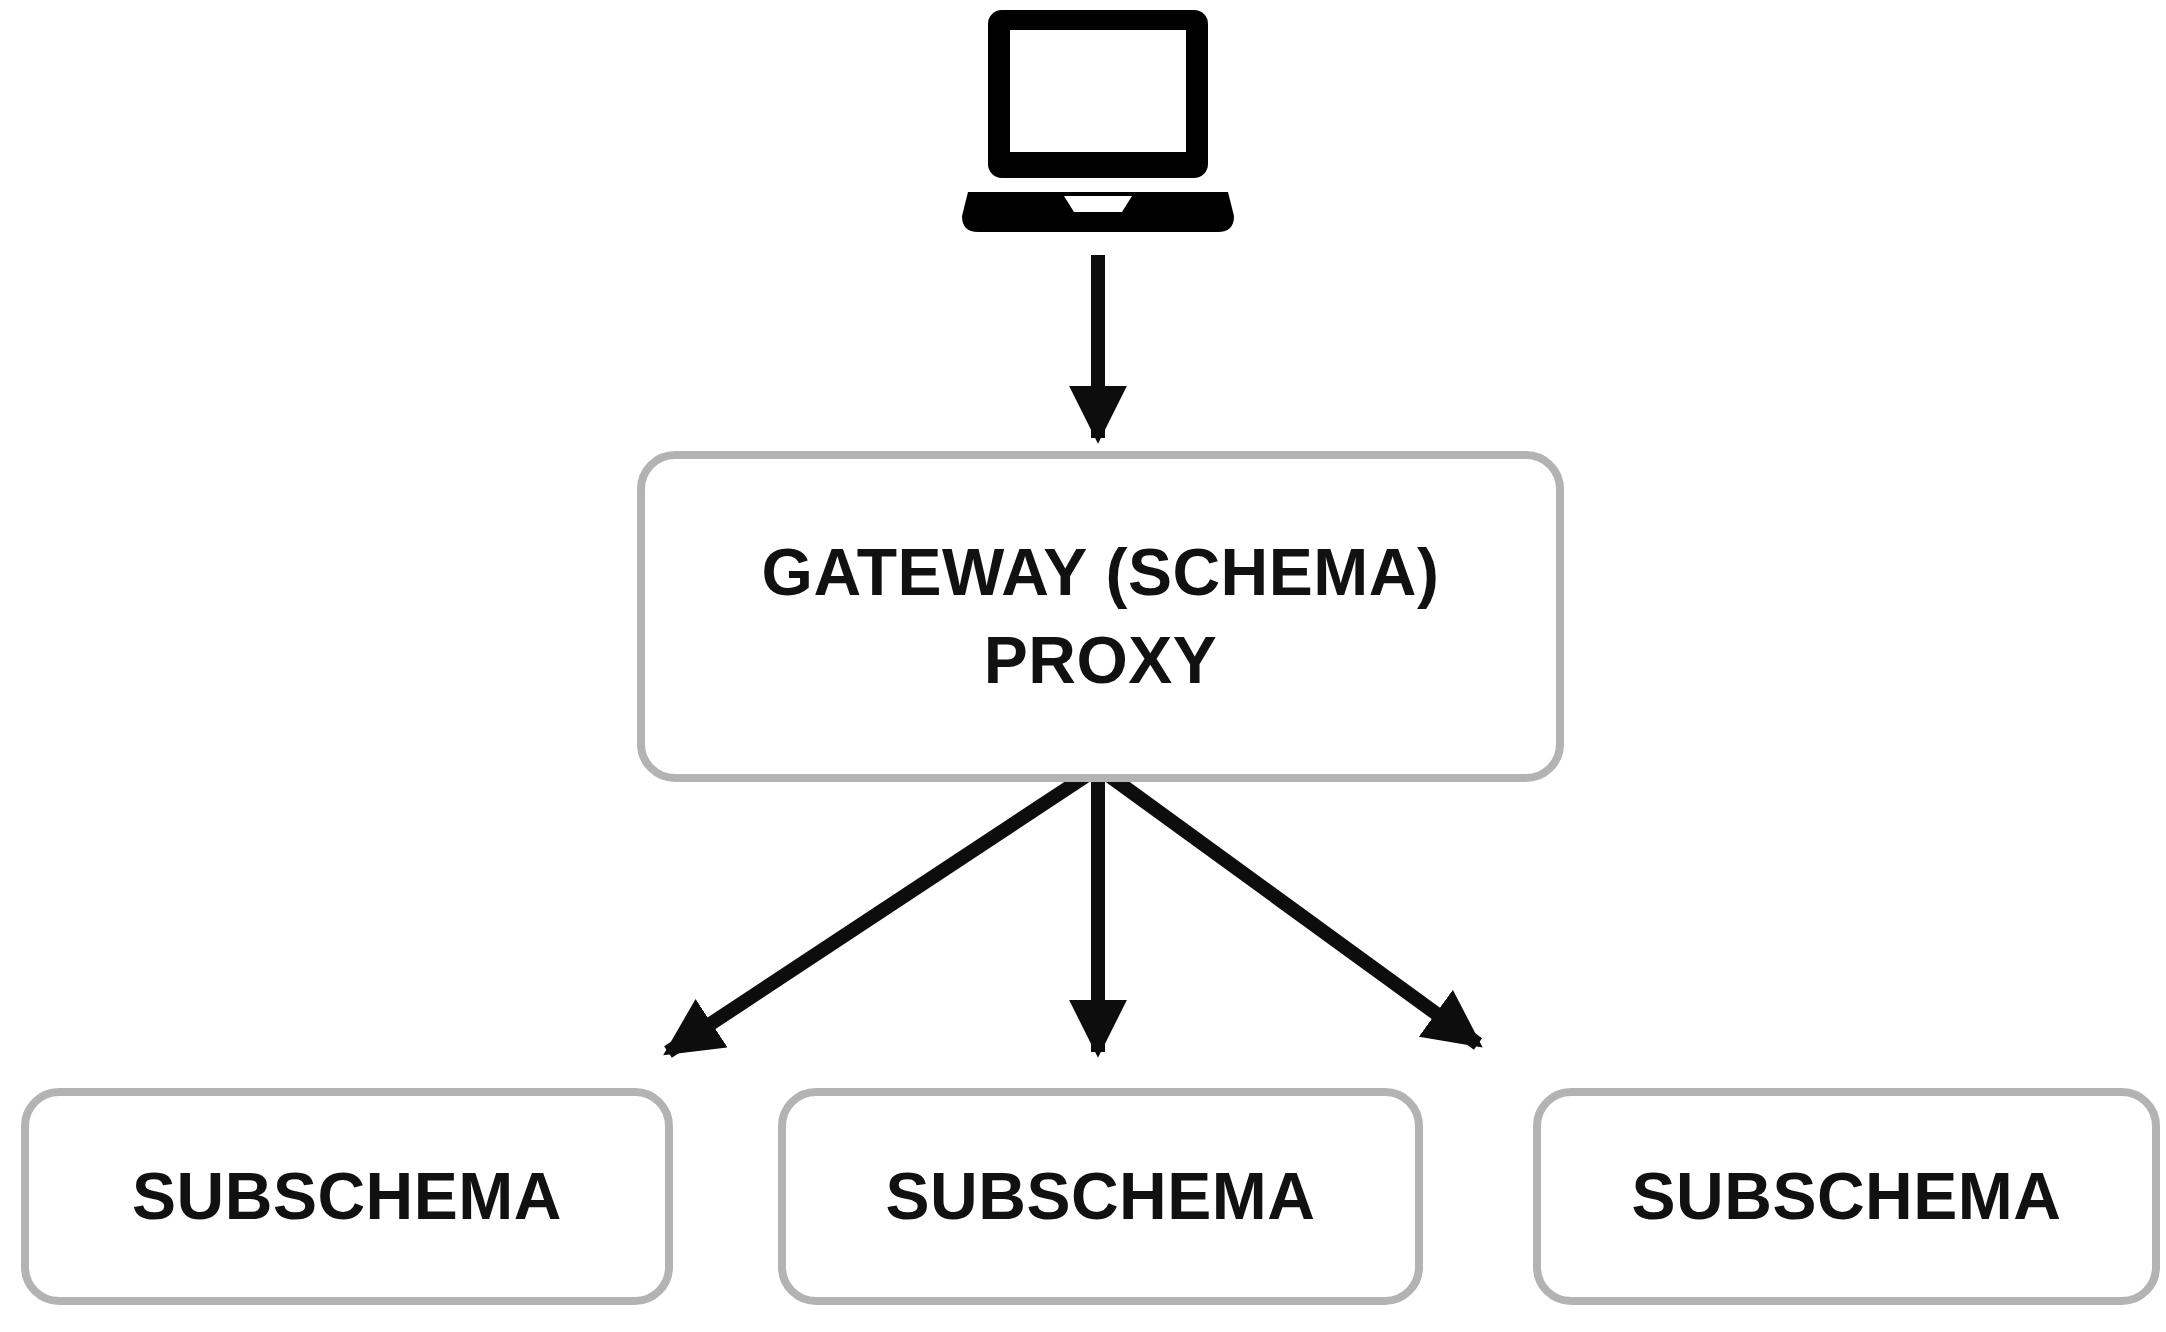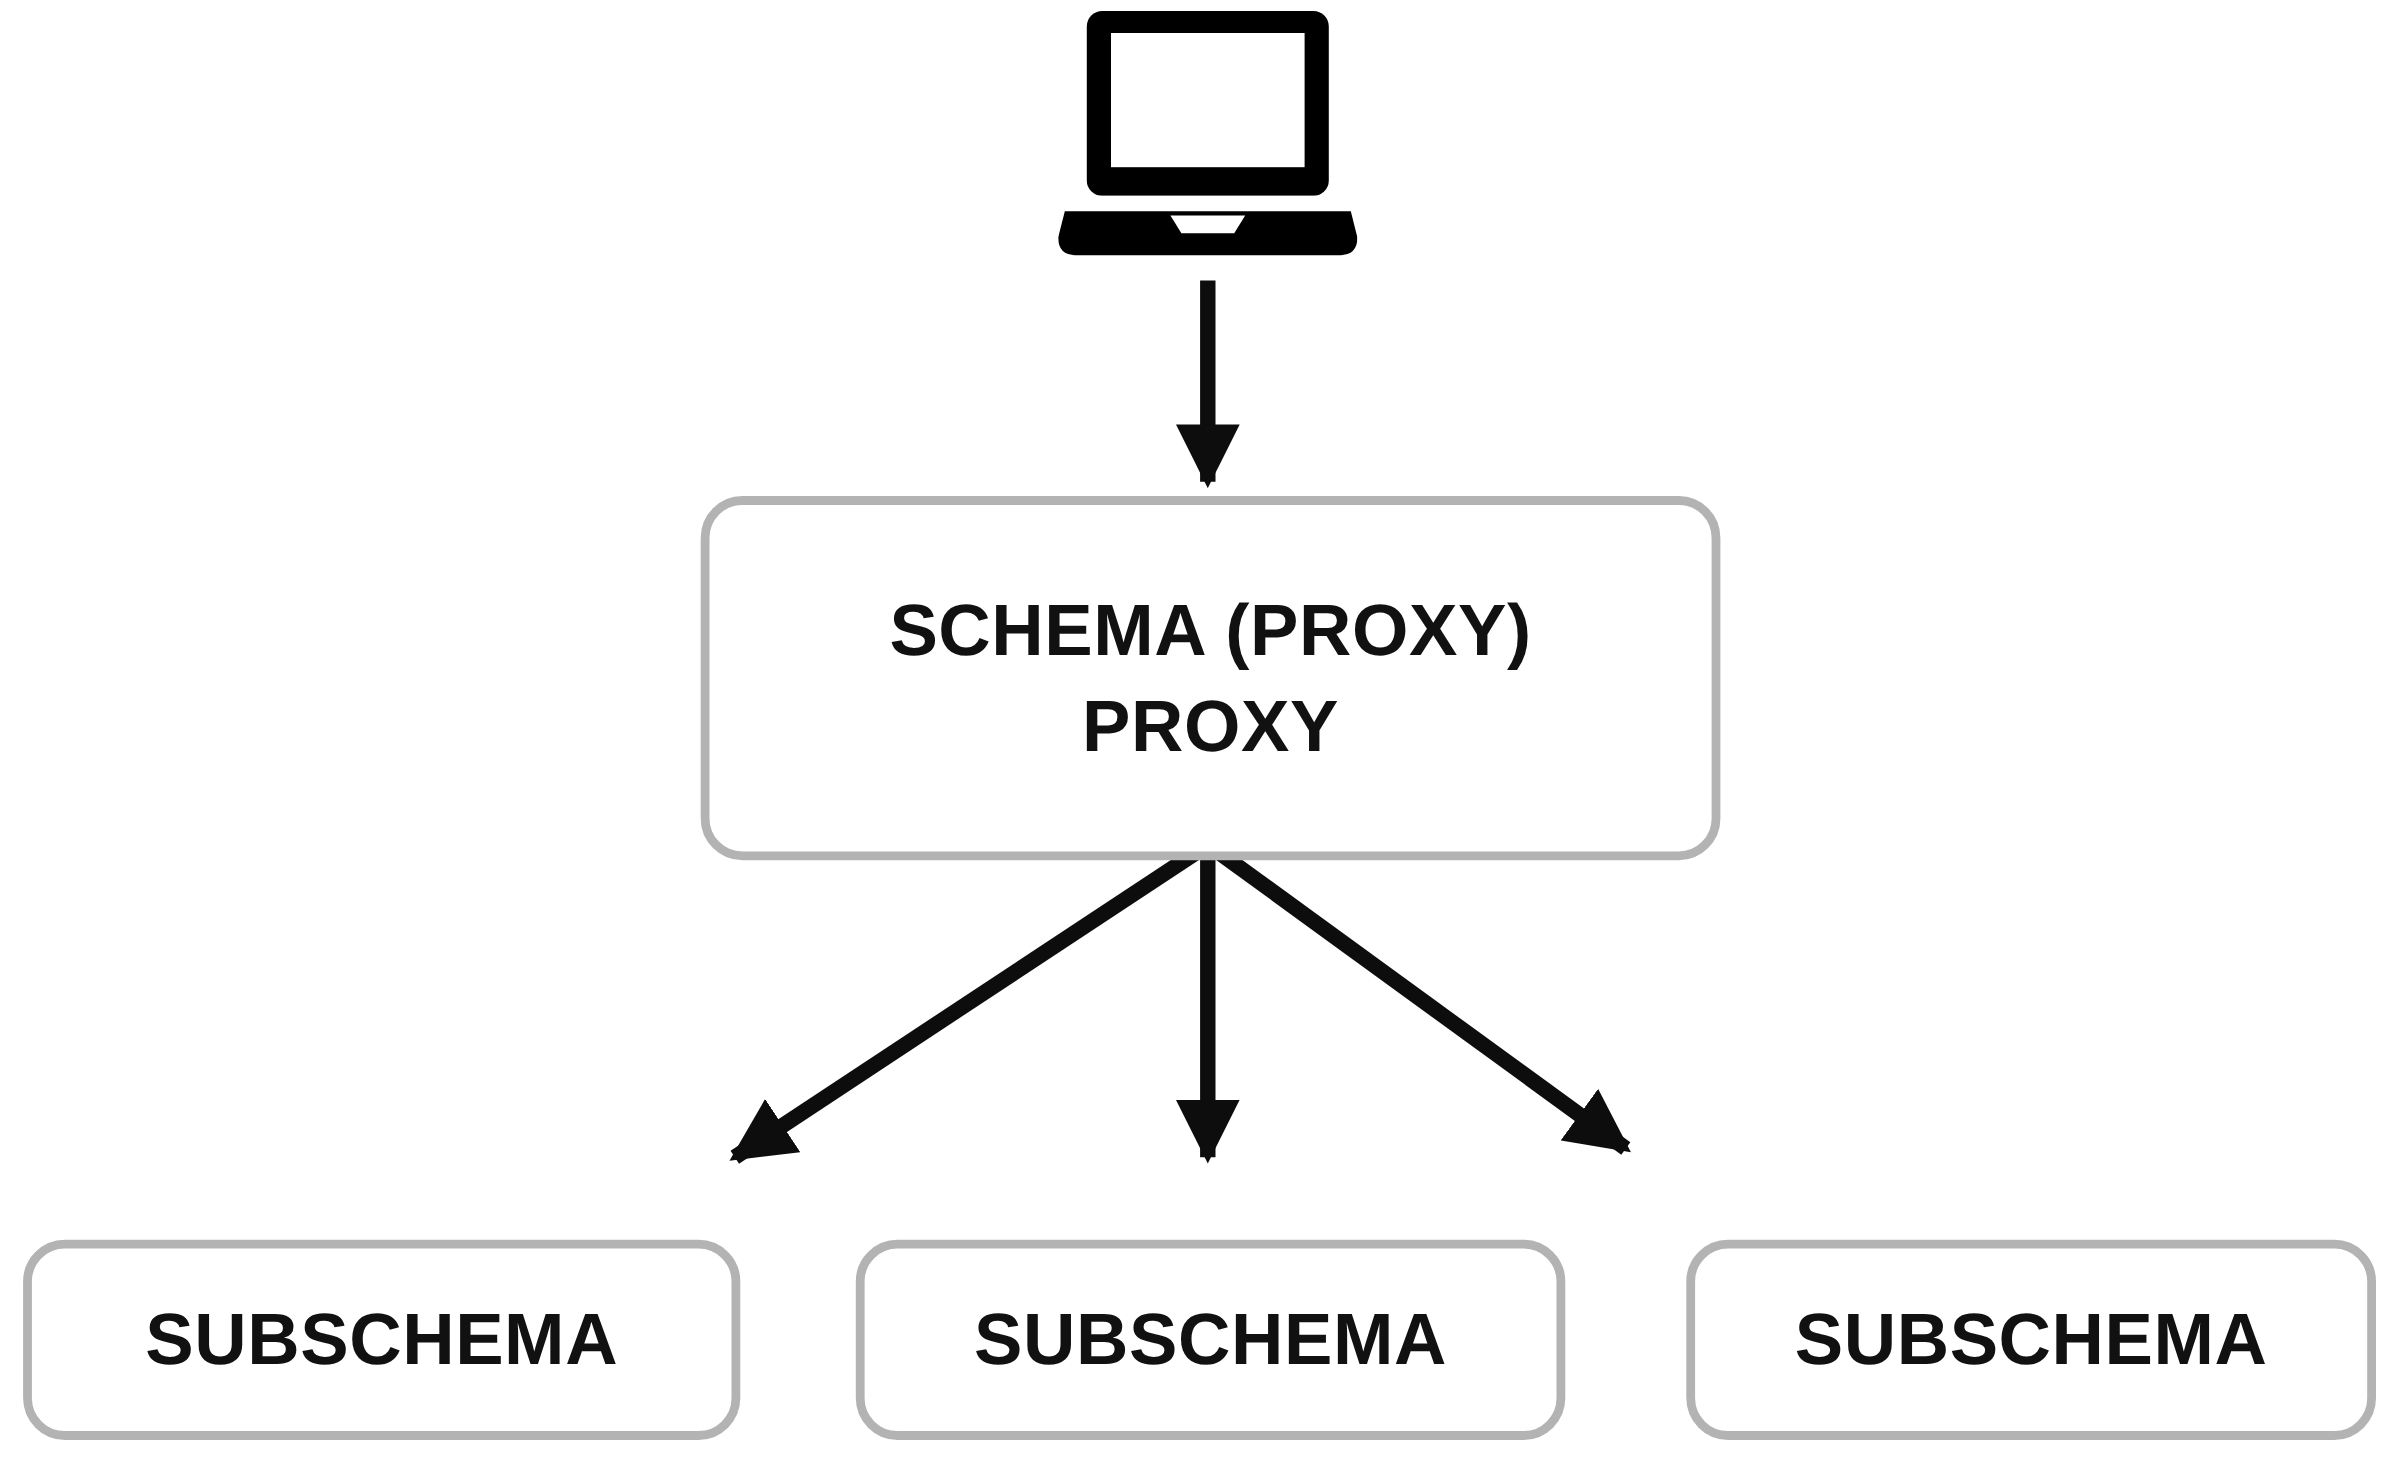--- a/index.html
+++ b/index.html
@@ -48,22 +48,22 @@
     letter-spacing: 0.5px;
     white-space: nowrap;
   }
   .gateway-box {
     left: 637px;
     top: 451px;
     width: 927px;
     height: 331px;
   }
   .sub-box {
-    top: 1127px;
-    height: 182px;
+    top: 1088px;
+    height: 217px;
   }
   .sub-box-0 { left: 21px;   width: 652px; }
   .sub-box-1 { left: 778px;  width: 645px; }
   .sub-box-2 { left: 1533px; width: 627px; }
 </style>
 </head>
 <body>
 
 <div class="diagram">
 
@@ -90,21 +90,21 @@
     <line x1="1098" y1="255" x2="1098" y2="438" stroke="#0d0d0d" stroke-width="14" marker-end="url(#arrowhead)"></line>
 
     <line x1="1092" y1="772" x2="668" y2="1052" stroke="#0d0d0d" stroke-width="14" marker-end="url(#arrowhead)"></line>
 
     <line x1="1098" y1="778" x2="1098" y2="1052" stroke="#0d0d0d" stroke-width="14" marker-end="url(#arrowhead)"></line>
 
     <line x1="1104" y1="772" x2="1478" y2="1044" stroke="#0d0d0d" stroke-width="14" marker-end="url(#arrowhead)"></line>
   </svg>
 
   <div class="node gateway-box">
-    <div class="label">SCHEMA (PROXY)</div>
+    <div class="label">GATEWAY (SCHEMA)</div>
     <div class="label">PROXY</div>
   </div>
 
   <div class="node sub-box sub-box-0">
     <div class="label">SUBSCHEMA</div>
   </div>
 
   <div class="node sub-box sub-box-1">
     <div class="label">SUBSCHEMA</div>
   </div>

